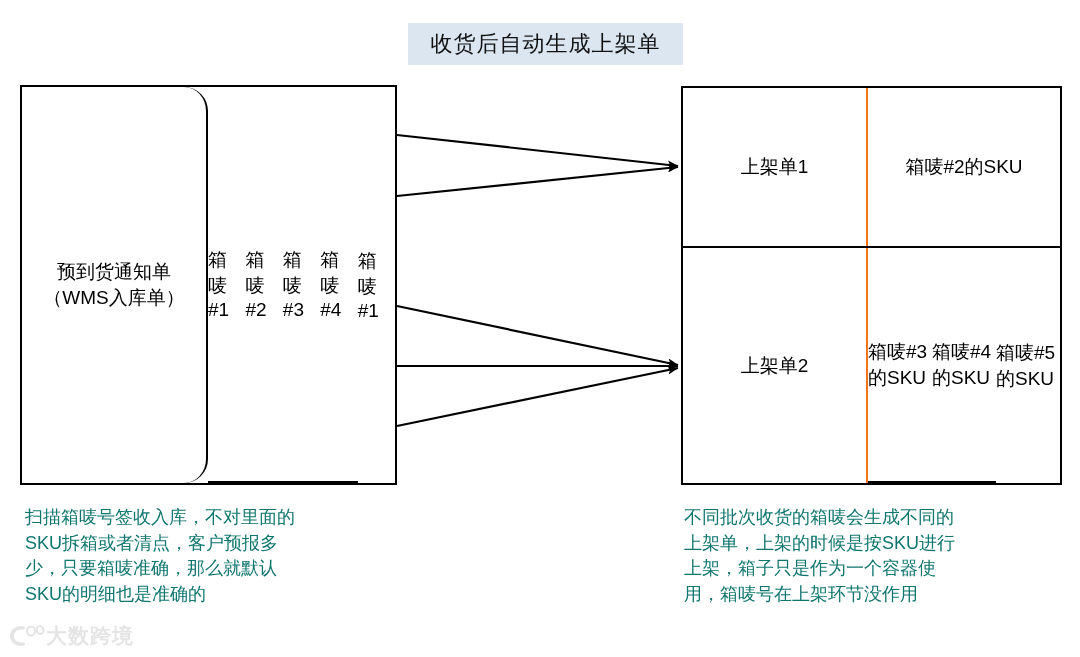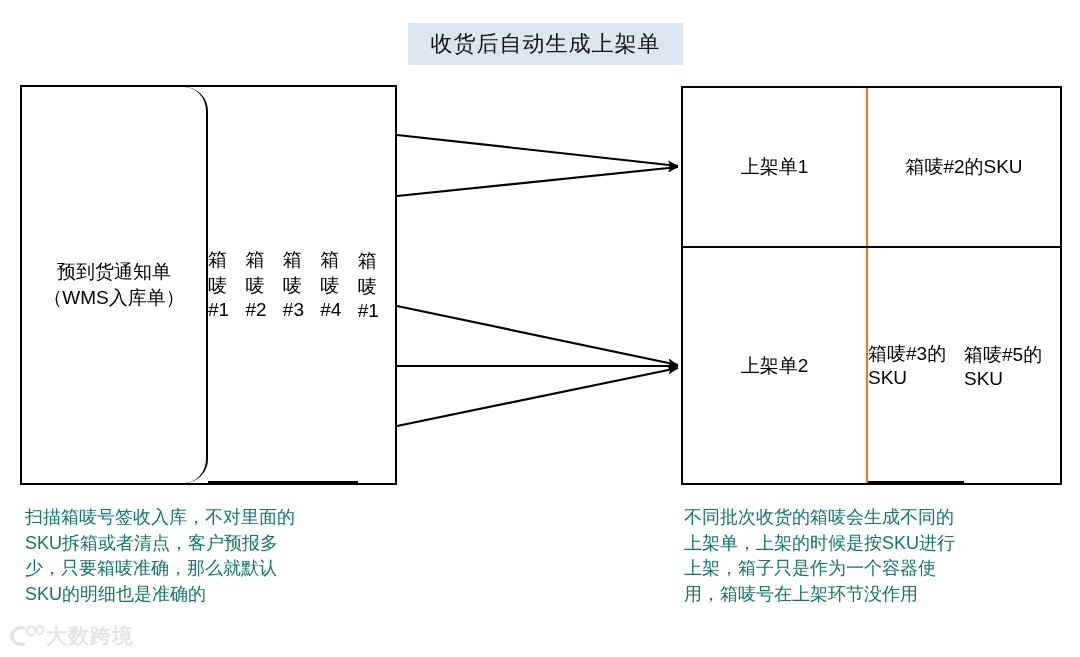--- a/index.html
+++ b/index.html
@@ -189,20 +189,21 @@
     <div class="group group-1">
       <div class="label-col">上架单1</div>
       <div class="rows-col">
         <div class="row-cell">箱唛#2的SKU</div>
       </div>
     </div>
     <div class="group group-2">
       <div class="label-col">上架单2</div>
       <div class="rows-col">
         <div class="row-cell">箱唛#3的SKU</div>
+        <div class="row-cell">箱唛#4的SKU</div>
         <div class="row-cell">箱唛#5的SKU</div>
       </div>
     </div>
   </div>
 
   <svg class="arrows" viewBox="0 0 1080 657">
     <defs>
       <marker id="arrowhead" markerWidth="11" markerHeight="9" refX="10.5" refY="4.5" orient="auto" markerUnits="userSpaceOnUse">
         <path d="M0,0 L11,4.5 L0,9 L2.6,4.5 Z" fill="#000000"></path>
       </marker>

